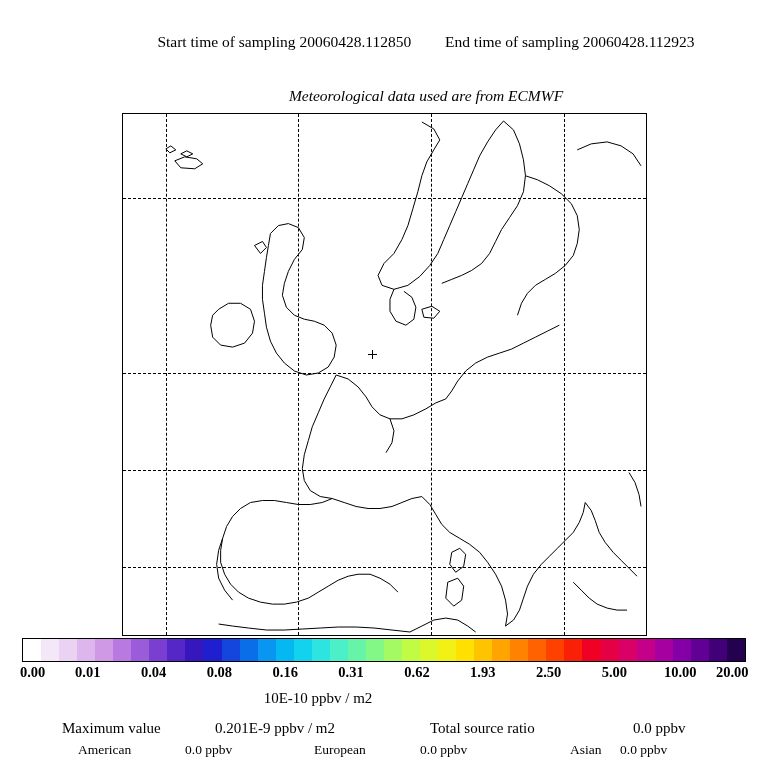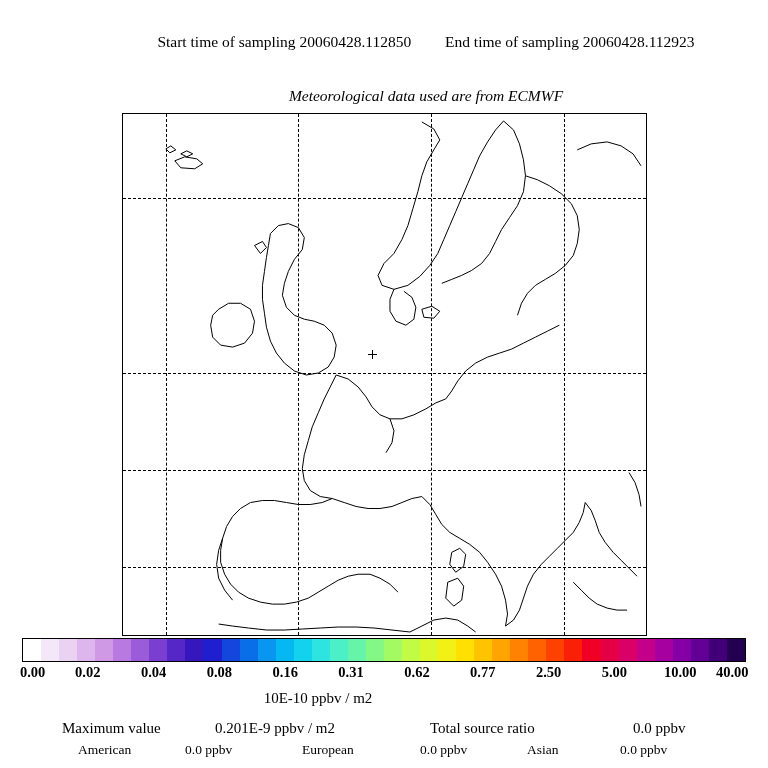--- a/index.html
+++ b/index.html
@@ -306,46 +306,46 @@
         <div class="swatch" style="background: rgb(217, 0, 104);"></div>
         <div class="swatch" style="background: rgb(196, 0, 138);"></div>
         <div class="swatch" style="background: rgb(166, 0, 160);"></div>
         <div class="swatch" style="background: rgb(132, 0, 166);"></div>
         <div class="swatch" style="background: rgb(98, 0, 150);"></div>
         <div class="swatch" style="background: rgb(66, 0, 120);"></div>
         <div class="swatch" style="background: rgb(36, 0, 80);"></div>
       </div>
     <div id="cb-ticklabels">
         <span style="left: 0%; transform: translateX(-8%);">0.00</span>
-        <span style="left: 9.09%;">0.02</span>
+        <span style="left: 9.09%;">0.01</span>
         <span style="left: 18.18%;">0.04</span>
         <span style="left: 27.27%;">0.08</span>
         <span style="left: 36.36%;">0.16</span>
         <span style="left: 45.45%;">0.31</span>
         <span style="left: 54.55%;">0.62</span>
-        <span style="left: 63.64%;">0.77</span>
+        <span style="left: 63.64%;">1.93</span>
         <span style="left: 72.73%;">2.50</span>
         <span style="left: 81.82%;">5.00</span>
         <span style="left: 90.91%;">10.00</span>
-        <span style="left: 100%; transform: translateX(-92%);">40.00</span>
+        <span style="left: 100%; transform: translateX(-92%);">20.00</span>
       </div>
   </div>
 
   <div id="cb-axis-label">10E-10 ppbv / m2</div>
 
   <div id="footer">
     <div class="foot-row1">
       <span style="left:62px">Maximum value</span>
       <span style="left:215px">0.201E-9 ppbv / m2</span>
       <span style="left:430px">Total source ratio</span>
       <span style="left:633px">0.0 ppbv</span>
     </div>
     <div class="foot-row2">
       <span style="left:78px">American</span>
       <span style="left:185px">0.0 ppbv</span>
-      <span style="left:302px">European</span>
+      <span style="left:314px">European</span>
       <span style="left:420px">0.0 ppbv</span>
-      <span style="left:527px">Asian</span>
+      <span style="left:570px">Asian</span>
       <span style="left:620px">0.0 ppbv</span>
     </div>
   </div>
 
 </div>
 
 </body></html>

